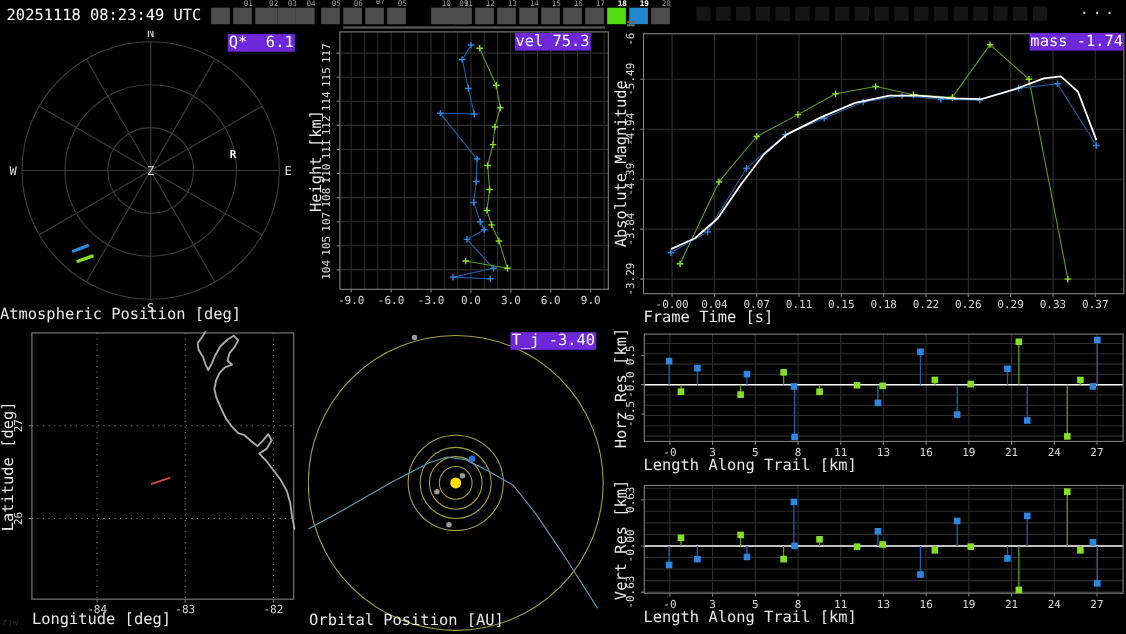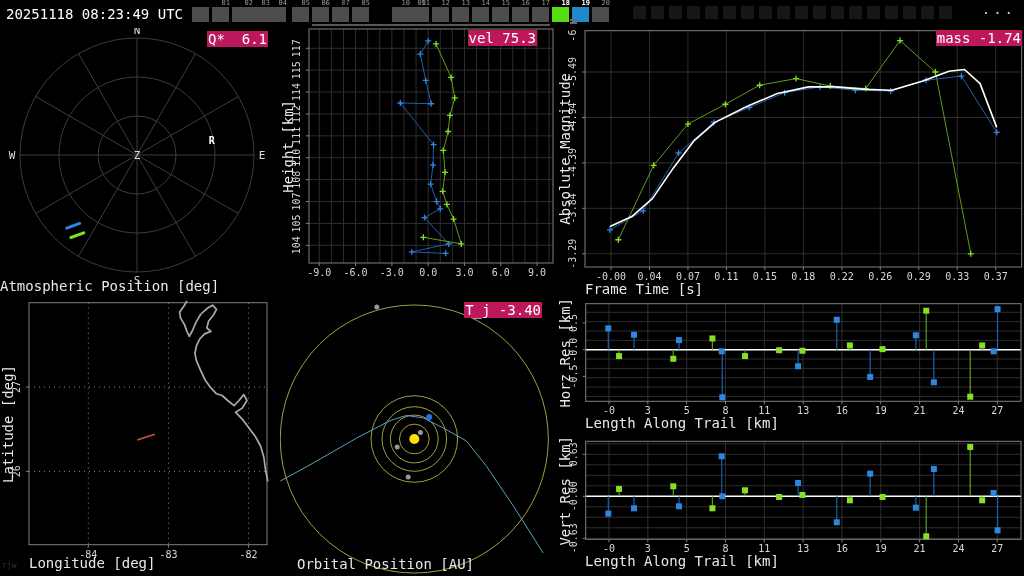--- a/index.html
+++ b/index.html
@@ -11,21 +11,21 @@
 .thumb>span{position:absolute;top:-7px;right:-1px;font-size:7px;line-height:7px;color:#999}
 .thumb.g{background:#55dd11}.thumb.b{background:#2288cc}
 .thumb.g>span,.thumb.b>span{color:#fff;font-weight:bold}
 .slot{position:absolute;top:6px;width:13px;height:13px;background:#161616}
 #stripbar{position:absolute;left:312px;top:24px;width:238px;height:2px;background:#585858}
 #fmarker{position:absolute;left:570px;top:19px;width:7px}
 #fmarker i{display:block;width:7px;height:2px;background:#6a6a6a;margin-bottom:1px}
 #menudots{position:absolute;right:8px;top:1px;font-size:14px;color:#ccc;letter-spacing:3px}
 .panel{position:absolute;background:#000}
 .panel svg{position:absolute;left:0;top:0;display:block}
-.ann{position:absolute;font-size:14px;color:#fff;background:#be185d;padding:0 1px;white-space:pre;z-index:3}
+.ann{position:absolute;font-size:14px;color:#fff;background:#6d28d9;padding:0 1px;white-space:pre;z-index:3}
 .xlab{position:absolute;font-size:14px;color:#e8e8e8;text-align:left;white-space:pre;z-index:2}
 .ylab{position:absolute;font-size:14px;color:#e8e8e8;writing-mode:vertical-rl;transform:rotate(180deg);white-space:pre;z-index:2}
 #watermark{position:absolute;left:2px;top:561px;font-size:8px;color:#303030}
 </style>
 </head>
 <body>
 
 <div id="topbar">
   <span id="timestamp">20251118 08:23:49 UTC</span>
   <div id="filmstrip">
@@ -360,21 +360,21 @@
       <circle cx="134.3" cy="141" r="134.045" fill="none" stroke="#a0a040"></circle>
       <polyline points="0.3,183.0 30.0,166.8 76.8,140.0 110.1,122.6 126.5,117.4 143.3,120.0 163.4,130.0 186.3,142.9 206.7,168.5 233.5,208.2 263.2,255.0" fill="none" stroke="#5f9fbf" stroke-width="1"></polyline>
       <circle cx="140.437" cy="134.54" r="2.5" fill="#999999"></circle>
       <circle cx="117.18100000000001" cy="149.075" r="2.5" fill="#999999"></circle>
       <circle cx="149.15800000000002" cy="119.036" r="3" fill="#2a6fe0"></circle>
       <circle cx="128.163" cy="179.114" r="2.5" fill="#999999"></circle>
       <circle cx="96.83200000000002" cy="8.893000000000029" r="2.5" fill="#999999"></circle>
       <circle cx="134.3" cy="141" r="5" fill="#ffe000"></circle>
     </svg>
   <div class="ann" style="right:15px;top:4px">T_j -3.40</div>
-  <div class="xlab" style="left:17px;width:277px;top:258px">Orbital Position [AU]</div>
+  <div class="xlab" style="left:1px;width:277px;top:258px">Orbital Position [AU]</div>
 </div>
 
 <div class="panel" id="p-res" style="left:557px;top:298px;width:467px;height:278px">
   <svg id="svg-res" width="467" height="278" viewBox="0 0 467 278">
       <line x1="51.99653121902874" x2="51.99653121902874" y1="5.7" y2="103.3" stroke-width="1" stroke="#2e2e2e"></line>
       <line x1="90.82408325074333" x2="90.82408325074333" y1="5.7" y2="103.3" stroke-width="1" stroke="#2e2e2e"></line>
       <line x1="129.65163528245787" x2="129.65163528245787" y1="5.7" y2="103.3" stroke-width="1" stroke="#2e2e2e"></line>
       <line x1="168.47918731417244" x2="168.47918731417244" y1="5.7" y2="103.3" stroke-width="1" stroke="#2e2e2e"></line>
       <line x1="207.30673934588702" x2="207.30673934588702" y1="5.7" y2="103.3" stroke-width="1" stroke="#2e2e2e"></line>
       <line x1="246.1342913776016" x2="246.1342913776016" y1="5.7" y2="103.3" stroke-width="1" stroke="#2e2e2e"></line>

